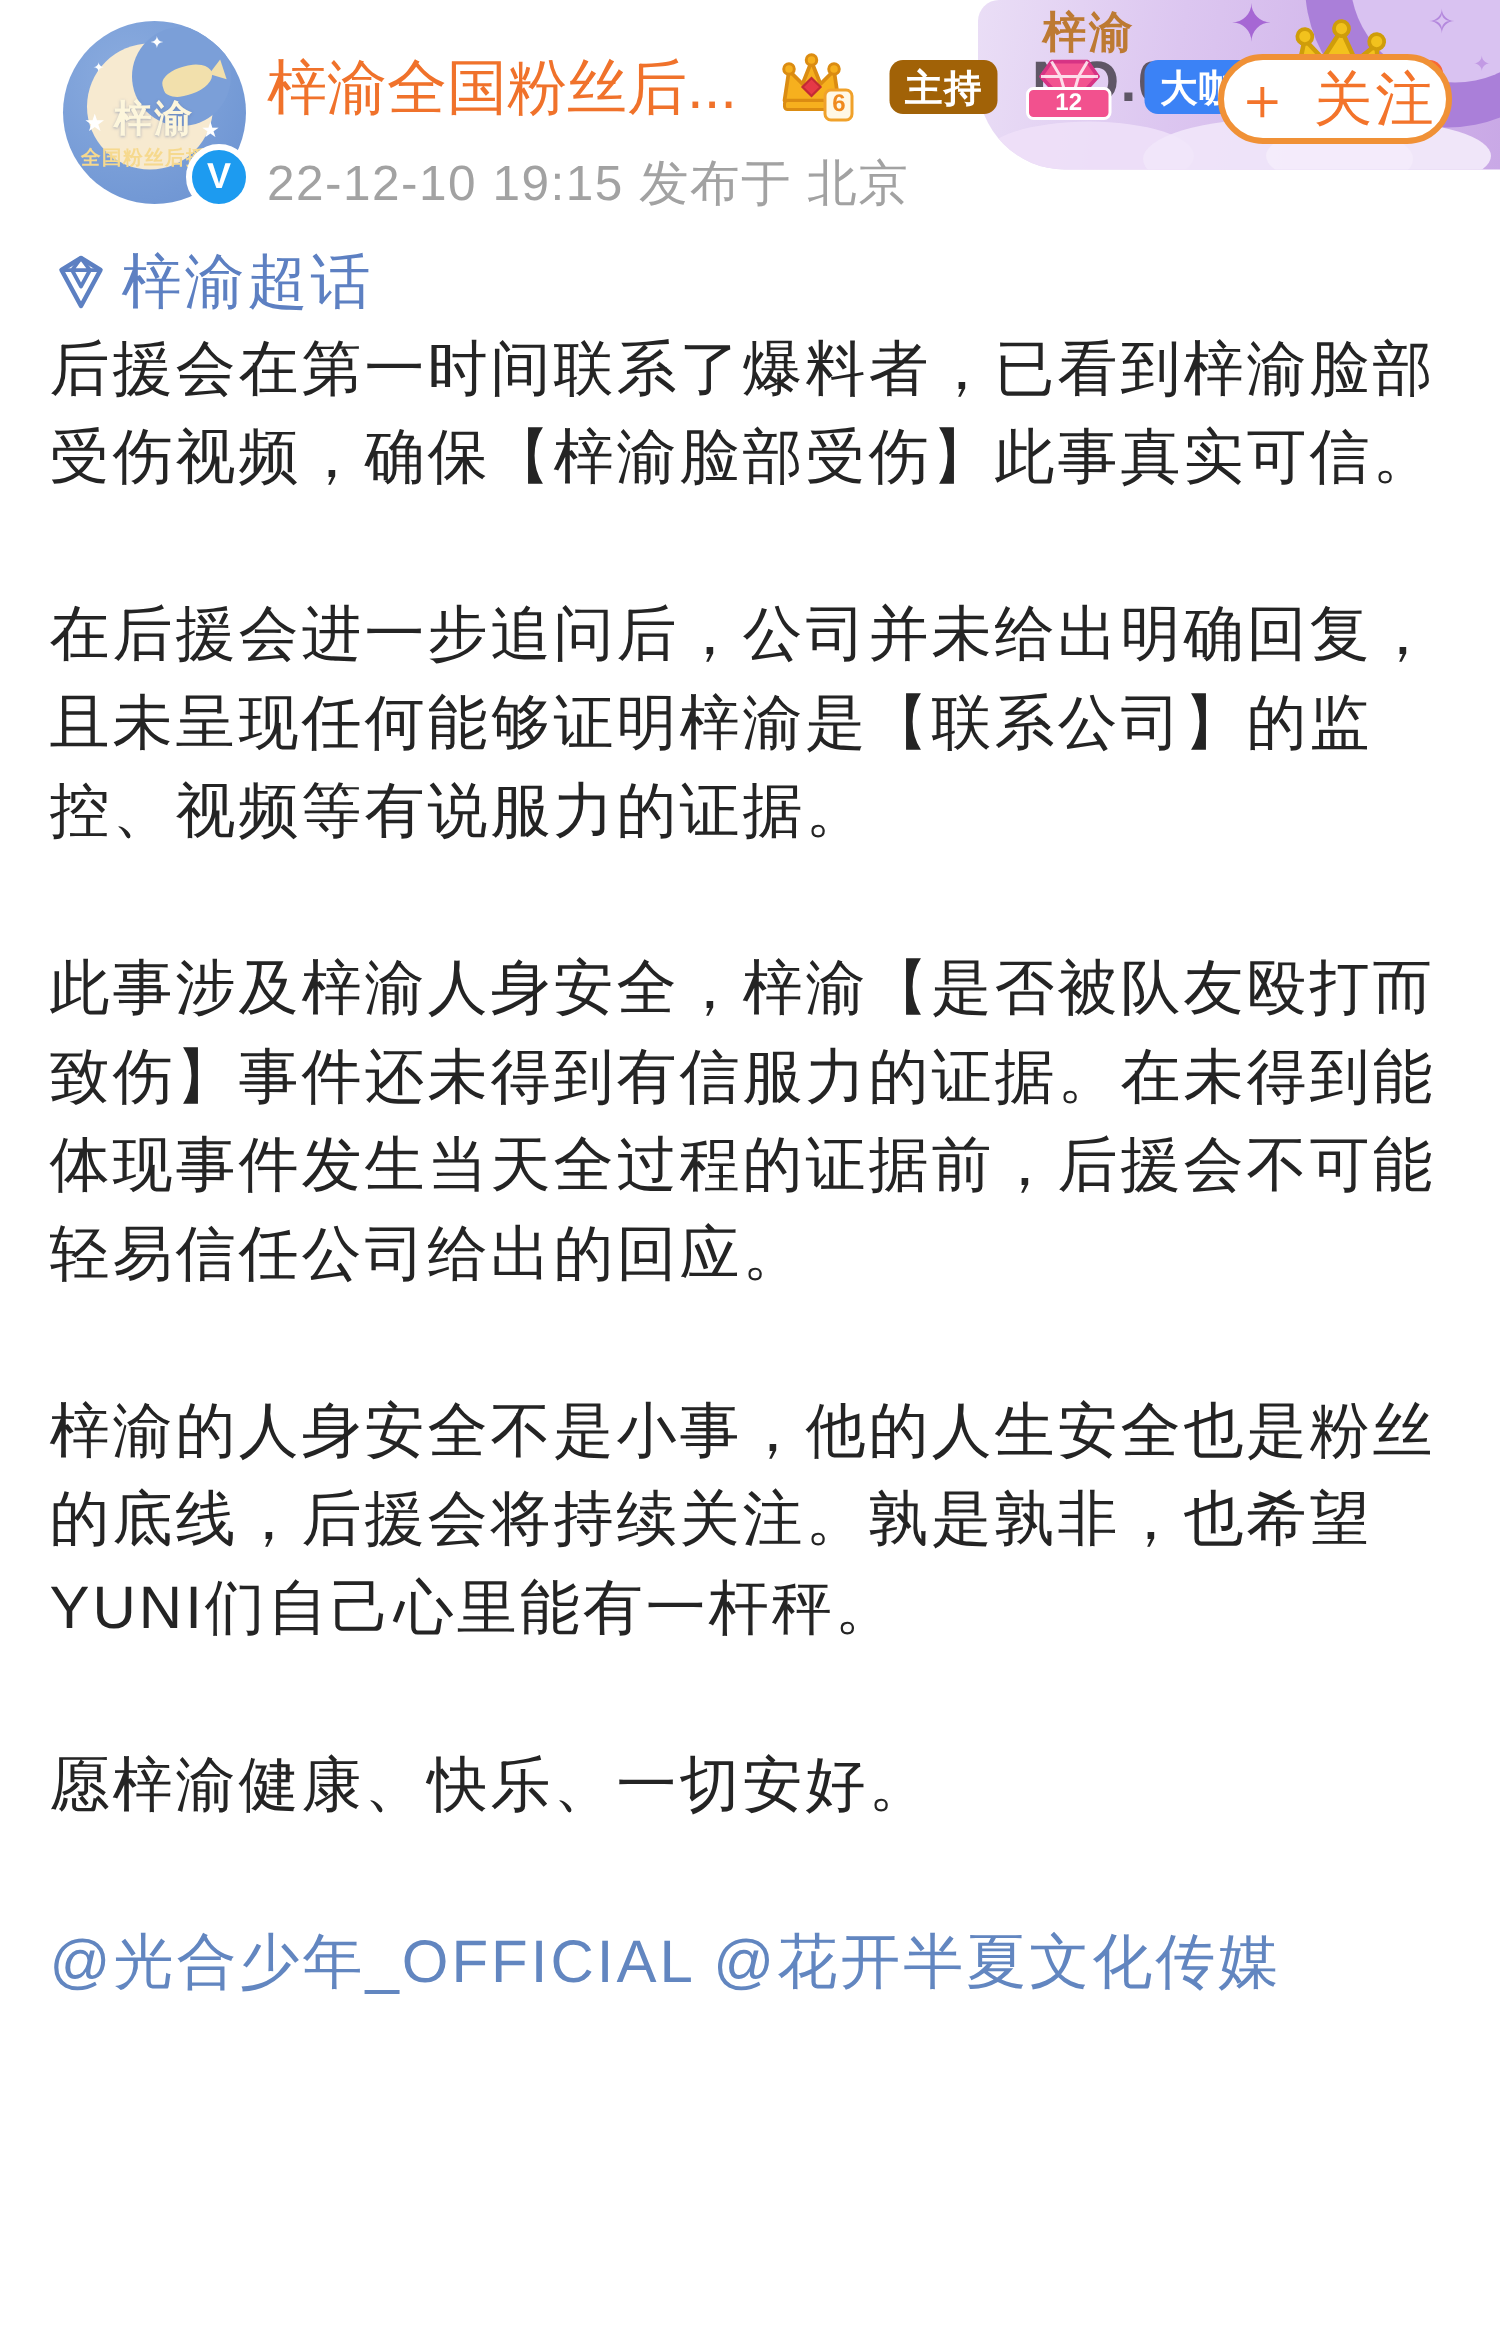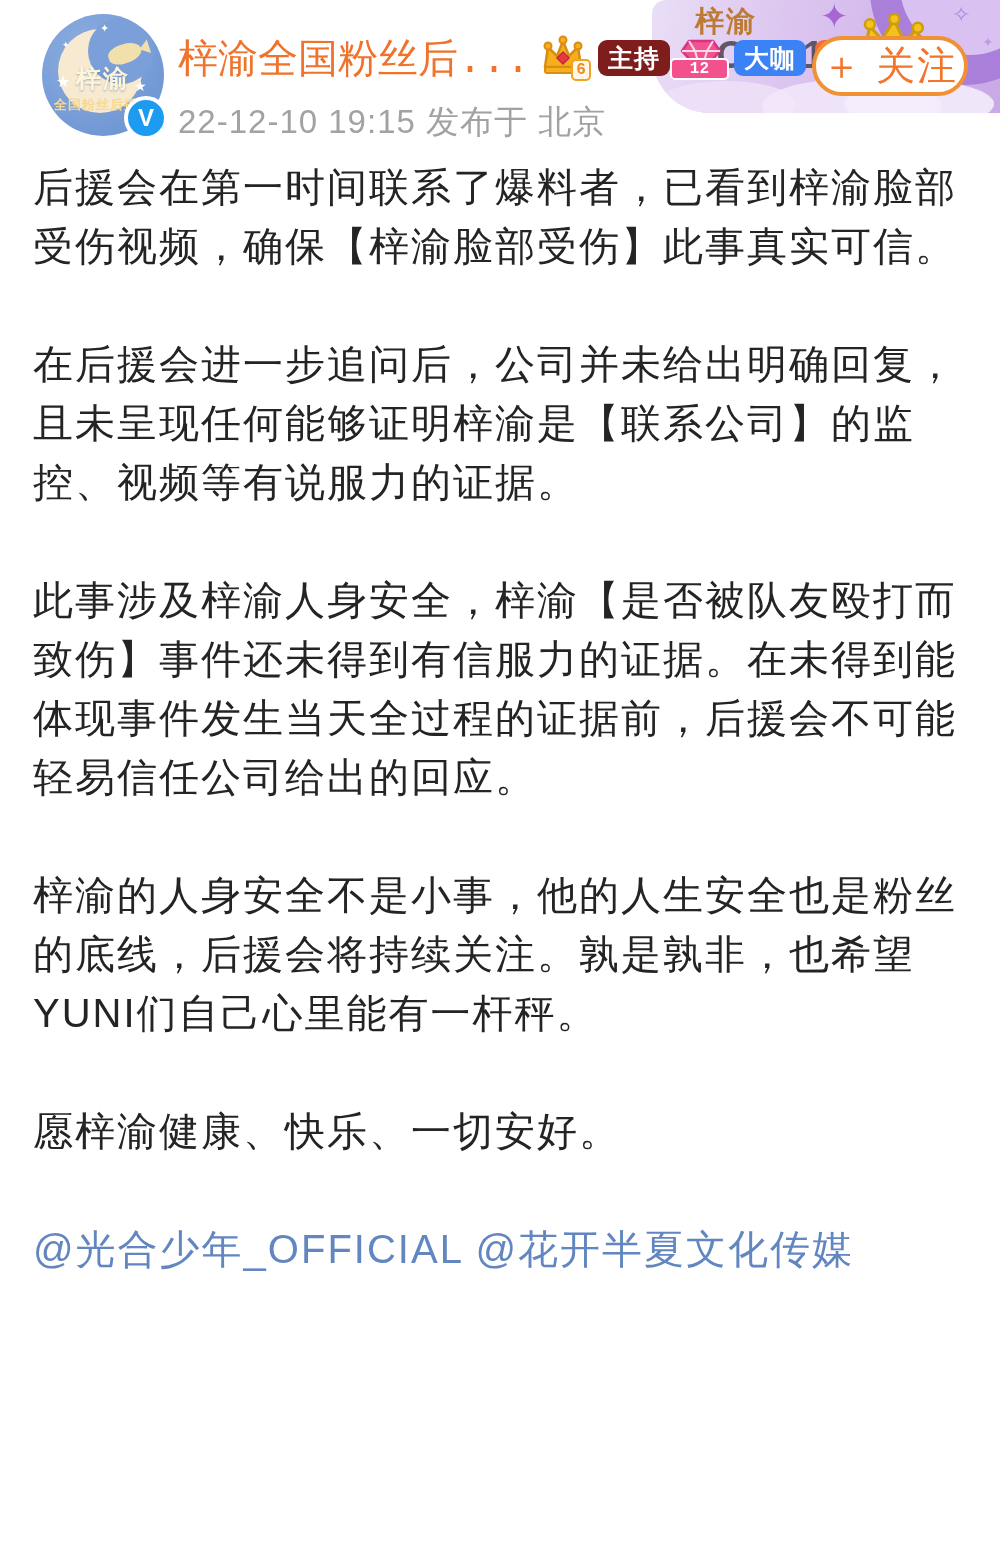--- a/index.html
+++ b/index.html
@@ -60,26 +60,26 @@
   .av-l2{ position:absolute; width:100%; text-align:center; top:82px;
     font-size:13px; font-weight:700; color:#f6d98e; letter-spacing:1px; }
   .v-badge{
     position:absolute; right:-4px; bottom:-4px; width:44px; height:44px;
     border-radius:50%; background:#1d9bf0; border:4px solid #fff;
     color:#fff; font-weight:700; font-size:24px; line-height:36px; text-align:center;
   }
 
   
   .hmain{ position:absolute; left:178px; top:32px; z-index:3; }
-  .name-row{ display:flex; align-items:center; gap:9px; height:52px;font-family:Liberation Mono, monospace; }
+  .name-row{ display:flex; align-items:center; gap:26px; height:52px; }
   .uname{ font-size:40px; font-weight:500; color:#f0722b; white-space:nowrap; }
   .chip{ position:relative; display:inline-flex; align-items:center; justify-content:center;
     height:36px; padding:0 10px; border-radius:9px; color:#fff; font-size:25px;
     font-weight:700; letter-spacing:1px; white-space:nowrap; }
-  .chip-host{ background:#7f1d1d; }
+  .chip-host{ background:#a16207; }
   .chip-daka{ background:#3b82f6;text-align:right; }
   .chip-fun{ background:linear-gradient(180deg,#fa6a38,#f54c30); }
   .crown-wrap{ position:relative; width:50px; height:46px; }
   .crown-wrap .lvl{
     position:absolute; right:-2px; bottom:0; min-width:20px; height:22px;
     background:#fff8e6; border:2px solid #f0a12a; border-radius:5px;
     color:#f08a1f; font-size:16px; font-weight:700; line-height:18px; text-align:center;
     padding:0 2px;
   }
   .gem-wrap{ position:relative; width:46px; height:44px; }
@@ -185,20 +185,27 @@
       <div class="time-row">
         <span>22-12-10 19:15</span>
         <span>发布于 北京</span>
       </div>
     </div>
 
     <button class="follow">＋ 关注</button>
   </header>
 
   <main class="content">
+    <div class="supertopic">
+      <svg width="42" height="42" viewBox="0 0 42 42">
+        <path d="M21 5 L34 13 L21 37 L8 13 Z" fill="none" stroke="#5d80c2" stroke-width="3" stroke-linejoin="round"></path>
+        <path d="M8 13 L34 13 M21 5 L15 13 L21 24 L27 13 Z" fill="none" stroke="#5d80c2" stroke-width="2.5" stroke-linejoin="round"></path>
+      </svg>
+      <span>梓渝超话</span>
+    </div>
 
     <p>后援会在第一时间联系了爆料者，已看到梓渝脸部
 受伤视频，确保【梓渝脸部受伤】此事真实可信。</p>
     <p>在后援会进一步追问后，公司并未给出明确回复，
 且未呈现任何能够证明梓渝是【联系公司】的监
 控、视频等有说服力的证据。</p>
     <p>此事涉及梓渝人身安全，梓渝【是否被队友殴打而
 致伤】事件还未得到有信服力的证据。在未得到能
 体现事件发生当天全过程的证据前，后援会不可能
 轻易信任公司给出的回应。</p>

